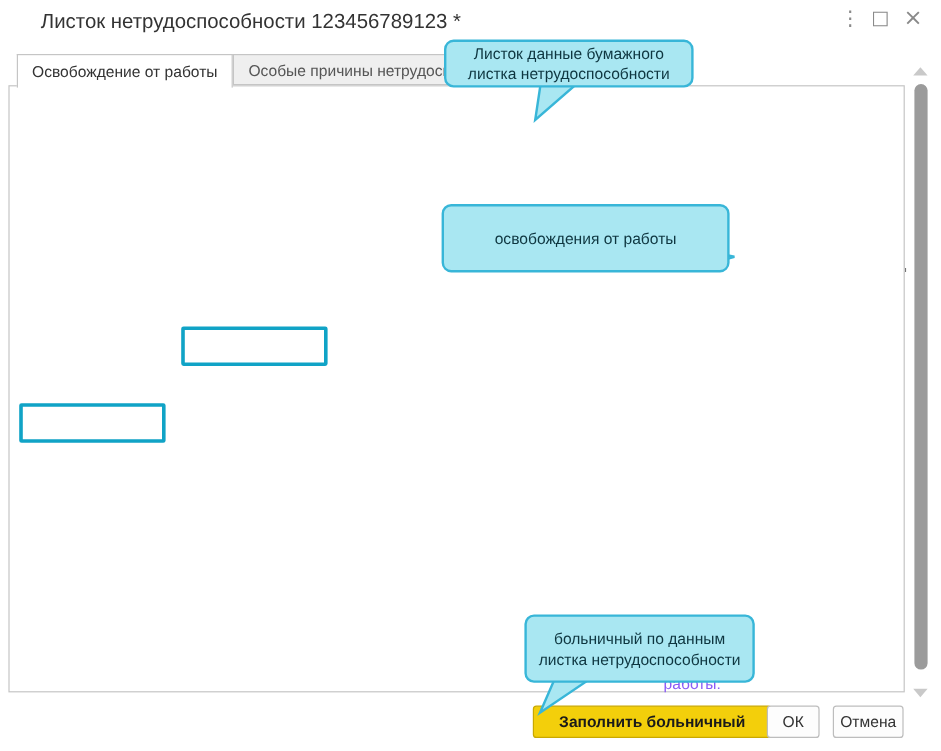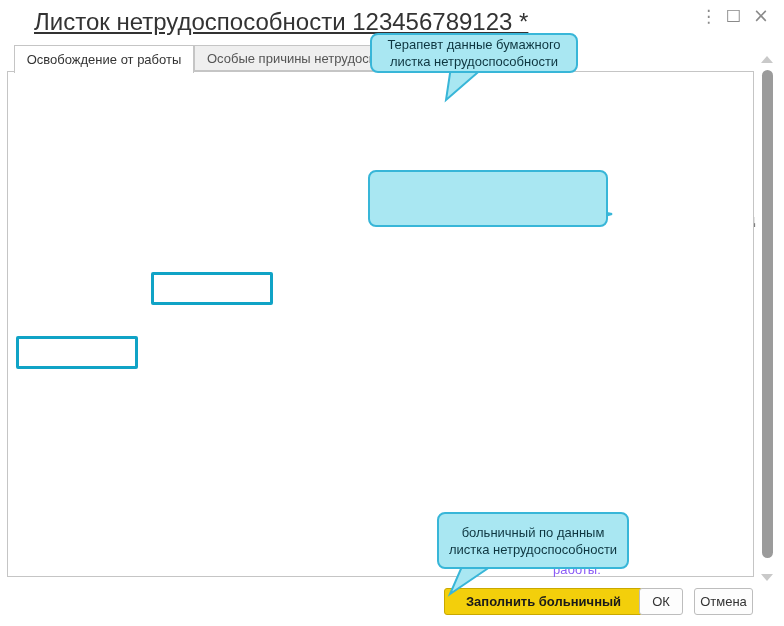--- a/index.html
+++ b/index.html
@@ -1,20 +1,20 @@
 <!DOCTYPE html>
 <html><head>
 <meta charset="utf-8">
 <style>
   html,body{margin:0;padding:0;background:#fff;}
   #stage{position:relative;width:784px;height:626px;background:#fff;overflow:hidden;
          font-family:"Liberation Sans",sans-serif;font-size:13px;color:#333;}
   .abs{position:absolute;}
   .lbl{position:absolute;color:#757575;white-space:nowrap;}
-  .title{position:absolute;left:34px;top:8px;font-size:24px;color:#333;white-space:nowrap;text-decoration:underline;}
+  .title{position:absolute;left:34px;top:8px;font-size:17px;color:#333;white-space:nowrap;}
   .winbtn{position:absolute;color:#8a8a8a;cursor:pointer;line-height:1;background:none;border:none;
           font-family:"DejaVu Sans",sans-serif;padding:0;}
   
   .tab{position:absolute;top:45px;box-sizing:border-box;border:1px solid #c5c5c5;
        display:flex;align-items:center;justify-content:center;white-space:nowrap;overflow:hidden;cursor:pointer;}
   .tab.active{height:28px;background:#fff;border-bottom:none;z-index:6;color:#333;}
   .tab.inactive{height:26px;background:#efefef;color:#555;z-index:2;}
   .content{position:absolute;left:7px;top:71px;width:747px;height:506px;box-sizing:border-box;
            border:1px solid #c5c5c5;background:#fff;z-index:1;}
   
@@ -273,23 +273,24 @@
   <div class="sthumb"></div>
   <div class="tri-down"></div>
 
   <svg id="tails" width="784" height="626">
     <polygon points="452,60 492,60 446,100" fill="#a9e7f2" stroke="#38b6d8" stroke-width="2"></polygon>
     <polygon points="572,206 612,214 576,224" fill="#a9e7f2" stroke="#38b6d8" stroke-width="2"></polygon>
     <polygon points="470,548 512,552 450,594" fill="#a9e7f2" stroke="#38b6d8" stroke-width="2"></polygon>
   </svg>
 
   <div class="tooltip" style="left:370px;top:33px;width:208px;height:40px;">
-    <div>Терапевт данные бумажного</div>
+    <div>Листок данные бумажного</div>
     <div>листка нетрудоспособности</div>
   </div>
   <div class="tooltip" style="left:368px;top:170px;width:240px;height:57px;">
+    <div>освобождения от работы</div>
   </div>
   <div class="tooltip" style="left:437px;top:512px;width:192px;height:57px;">
     <div>больничный по данным</div>
     <div>листка нетрудоспособности</div>
   </div>
 
 </div>
 
 </body></html>

